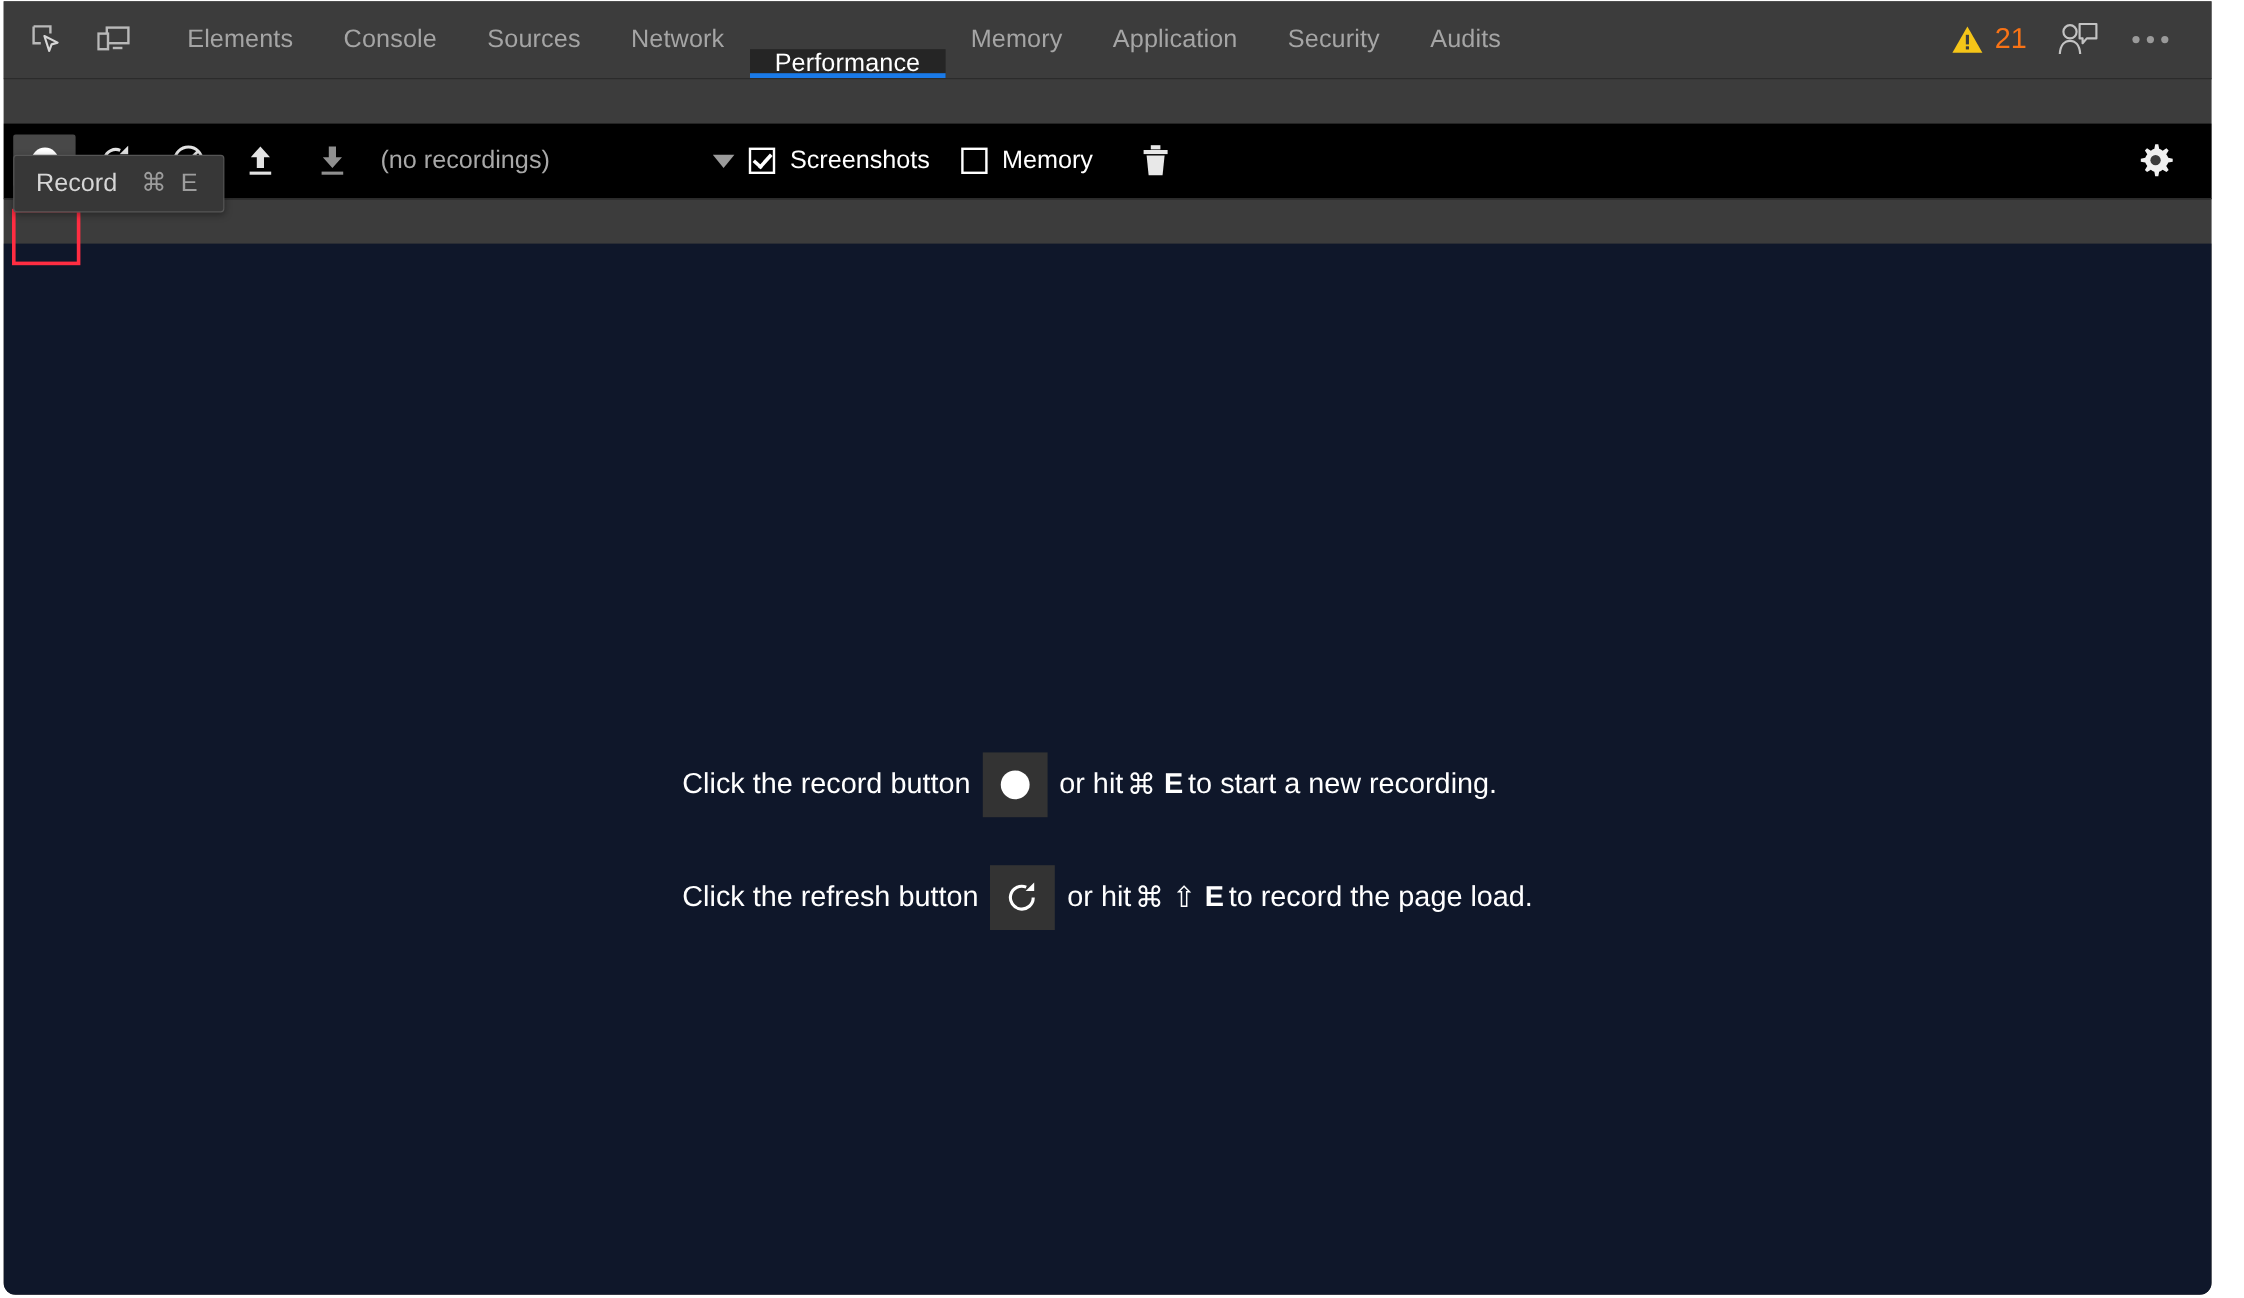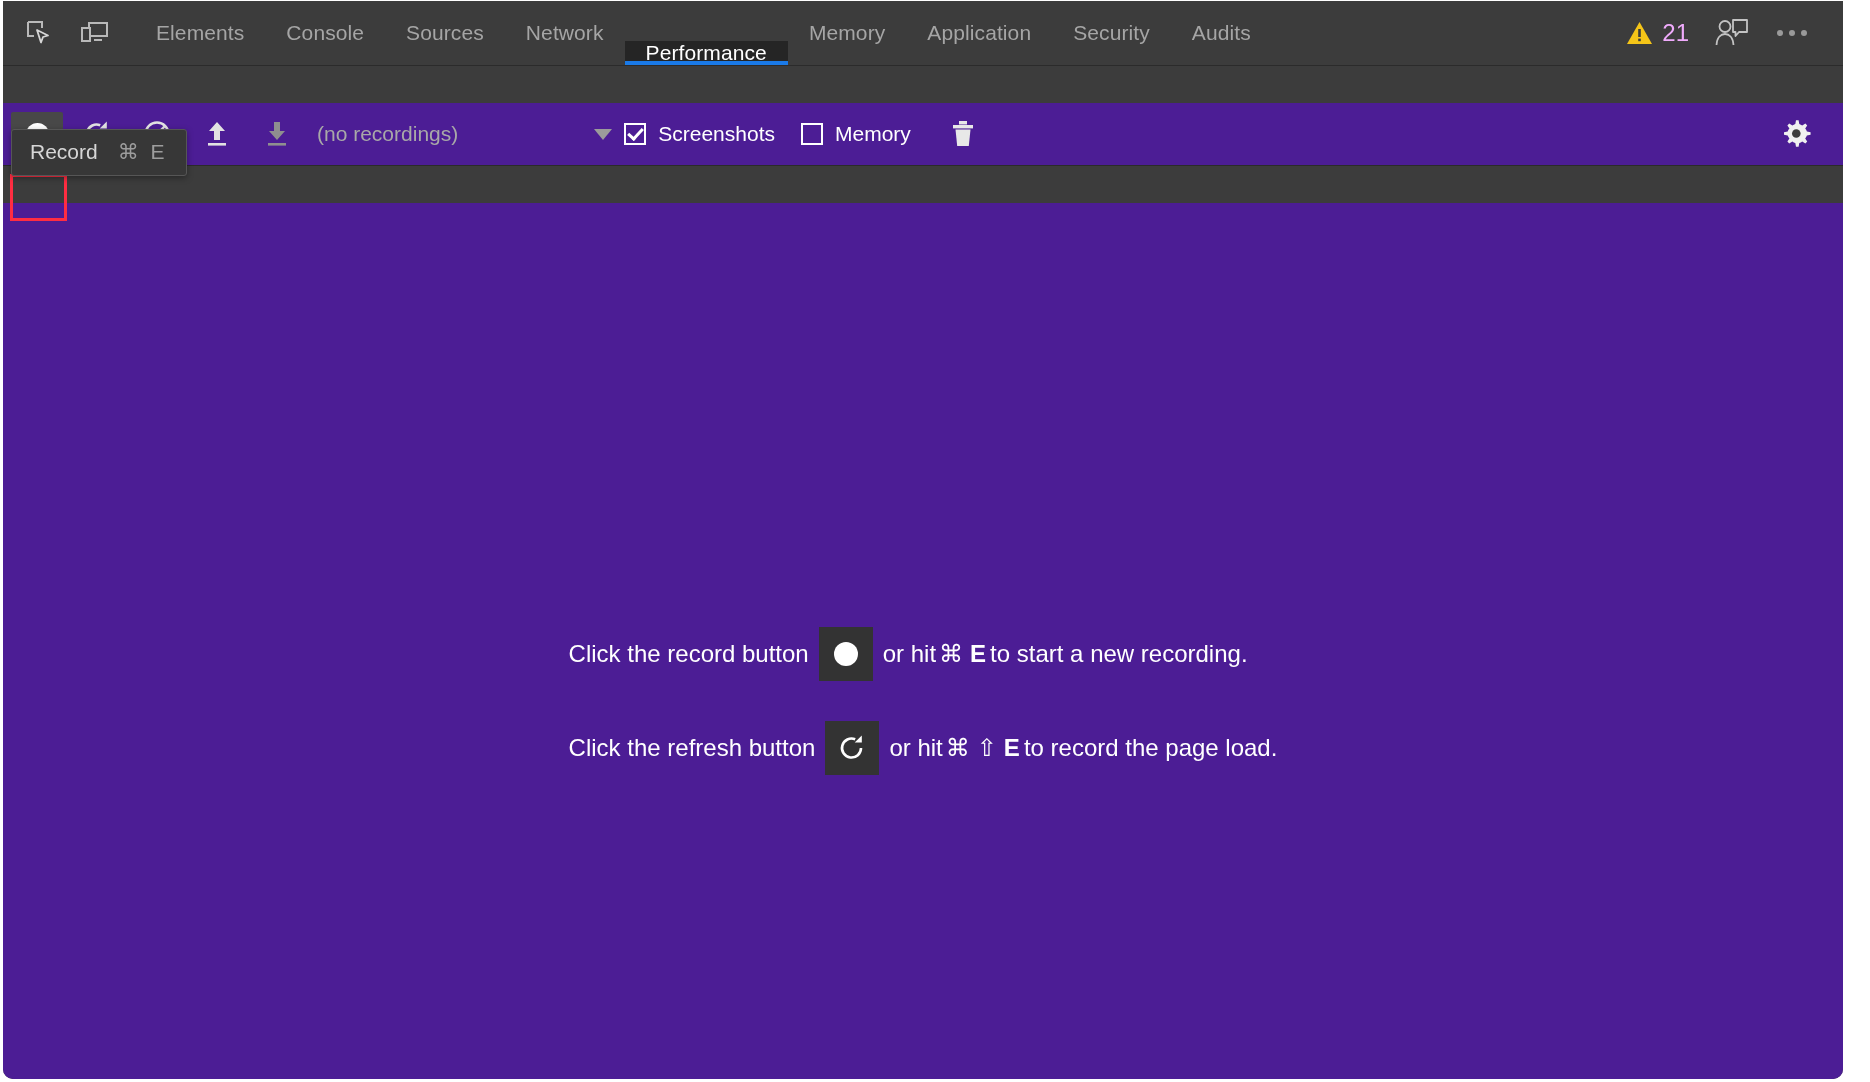--- a/index.html
+++ b/index.html
@@ -79,41 +79,41 @@
     gap: 0px;
   }
   #warning-group {
     display: flex;
     align-items: center;
     gap: 9px;
     padding: 0 14px;
     cursor: pointer;
   }
   #warning-count {
-    color: #f0abfc;
+    color: #f97316;
     font-size: 24px;
   }
   #feedback-btn {
     width: 58px; height: 44px;
     display: flex; align-items: center; justify-content: center;
     cursor: pointer;
   }
   #more-btn {
     width: 62px; height: 44px;
     display: flex; align-items: center; justify-content: center;
     cursor: pointer;
     gap: 6px;
   }
   .dot { width: 6px; height: 6px; border-radius: 50%; background: #9a9a9a; }
 
   
   #perf-toolbar {
     height: 62px;
     min-height: 62px;
-    background: #4c1d95;
+    background: #000000;
     display: flex;
     align-items: center;
     border-bottom: 1px solid #2b2b2b;
     position: relative;
   }
 
   #record-btn-wrap {
     position: relative;
     width: 60px; height: 48px;
     margin-left: 4px;
@@ -238,21 +238,21 @@
   #record-tooltip .tt-shortcut {
     color: #9d9d9d;
     font-size: 21px;
     white-space: nowrap;
     letter-spacing: 3px;
   }
 
   
   #main-panel {
     flex: 1;
-    background: #4c1d95;
+    background: #0f172a;
     position: relative;
     display: flex;
     align-items: flex-start;
     justify-content: center;
   }
 
   #landing-content {
     margin-top: 424px;
     color: #ffffff;
   }

